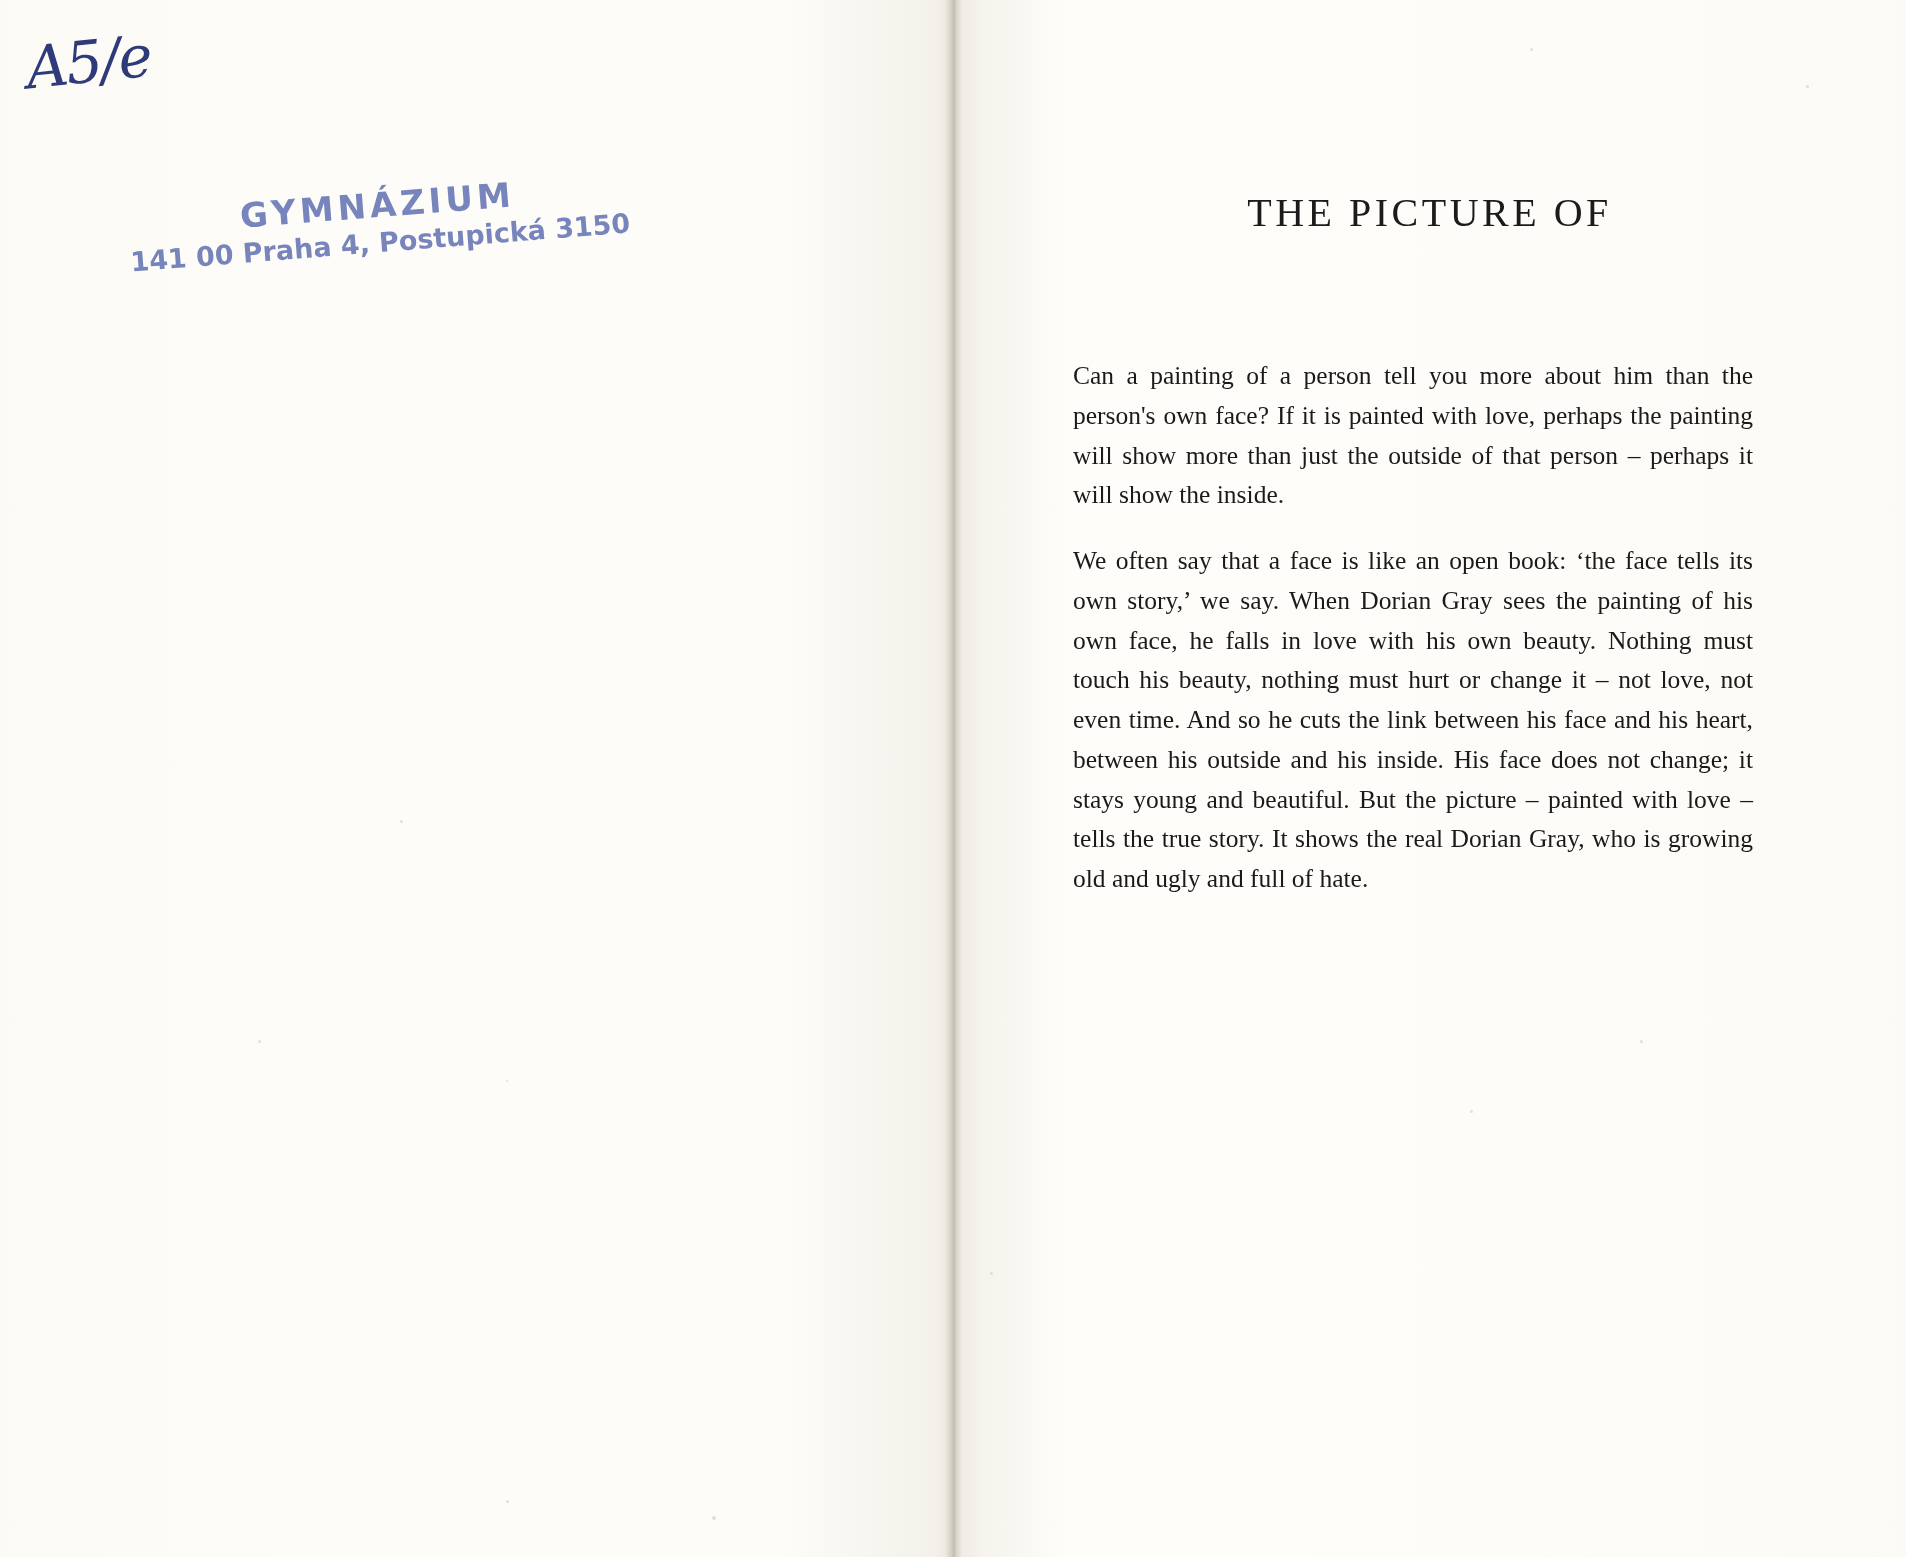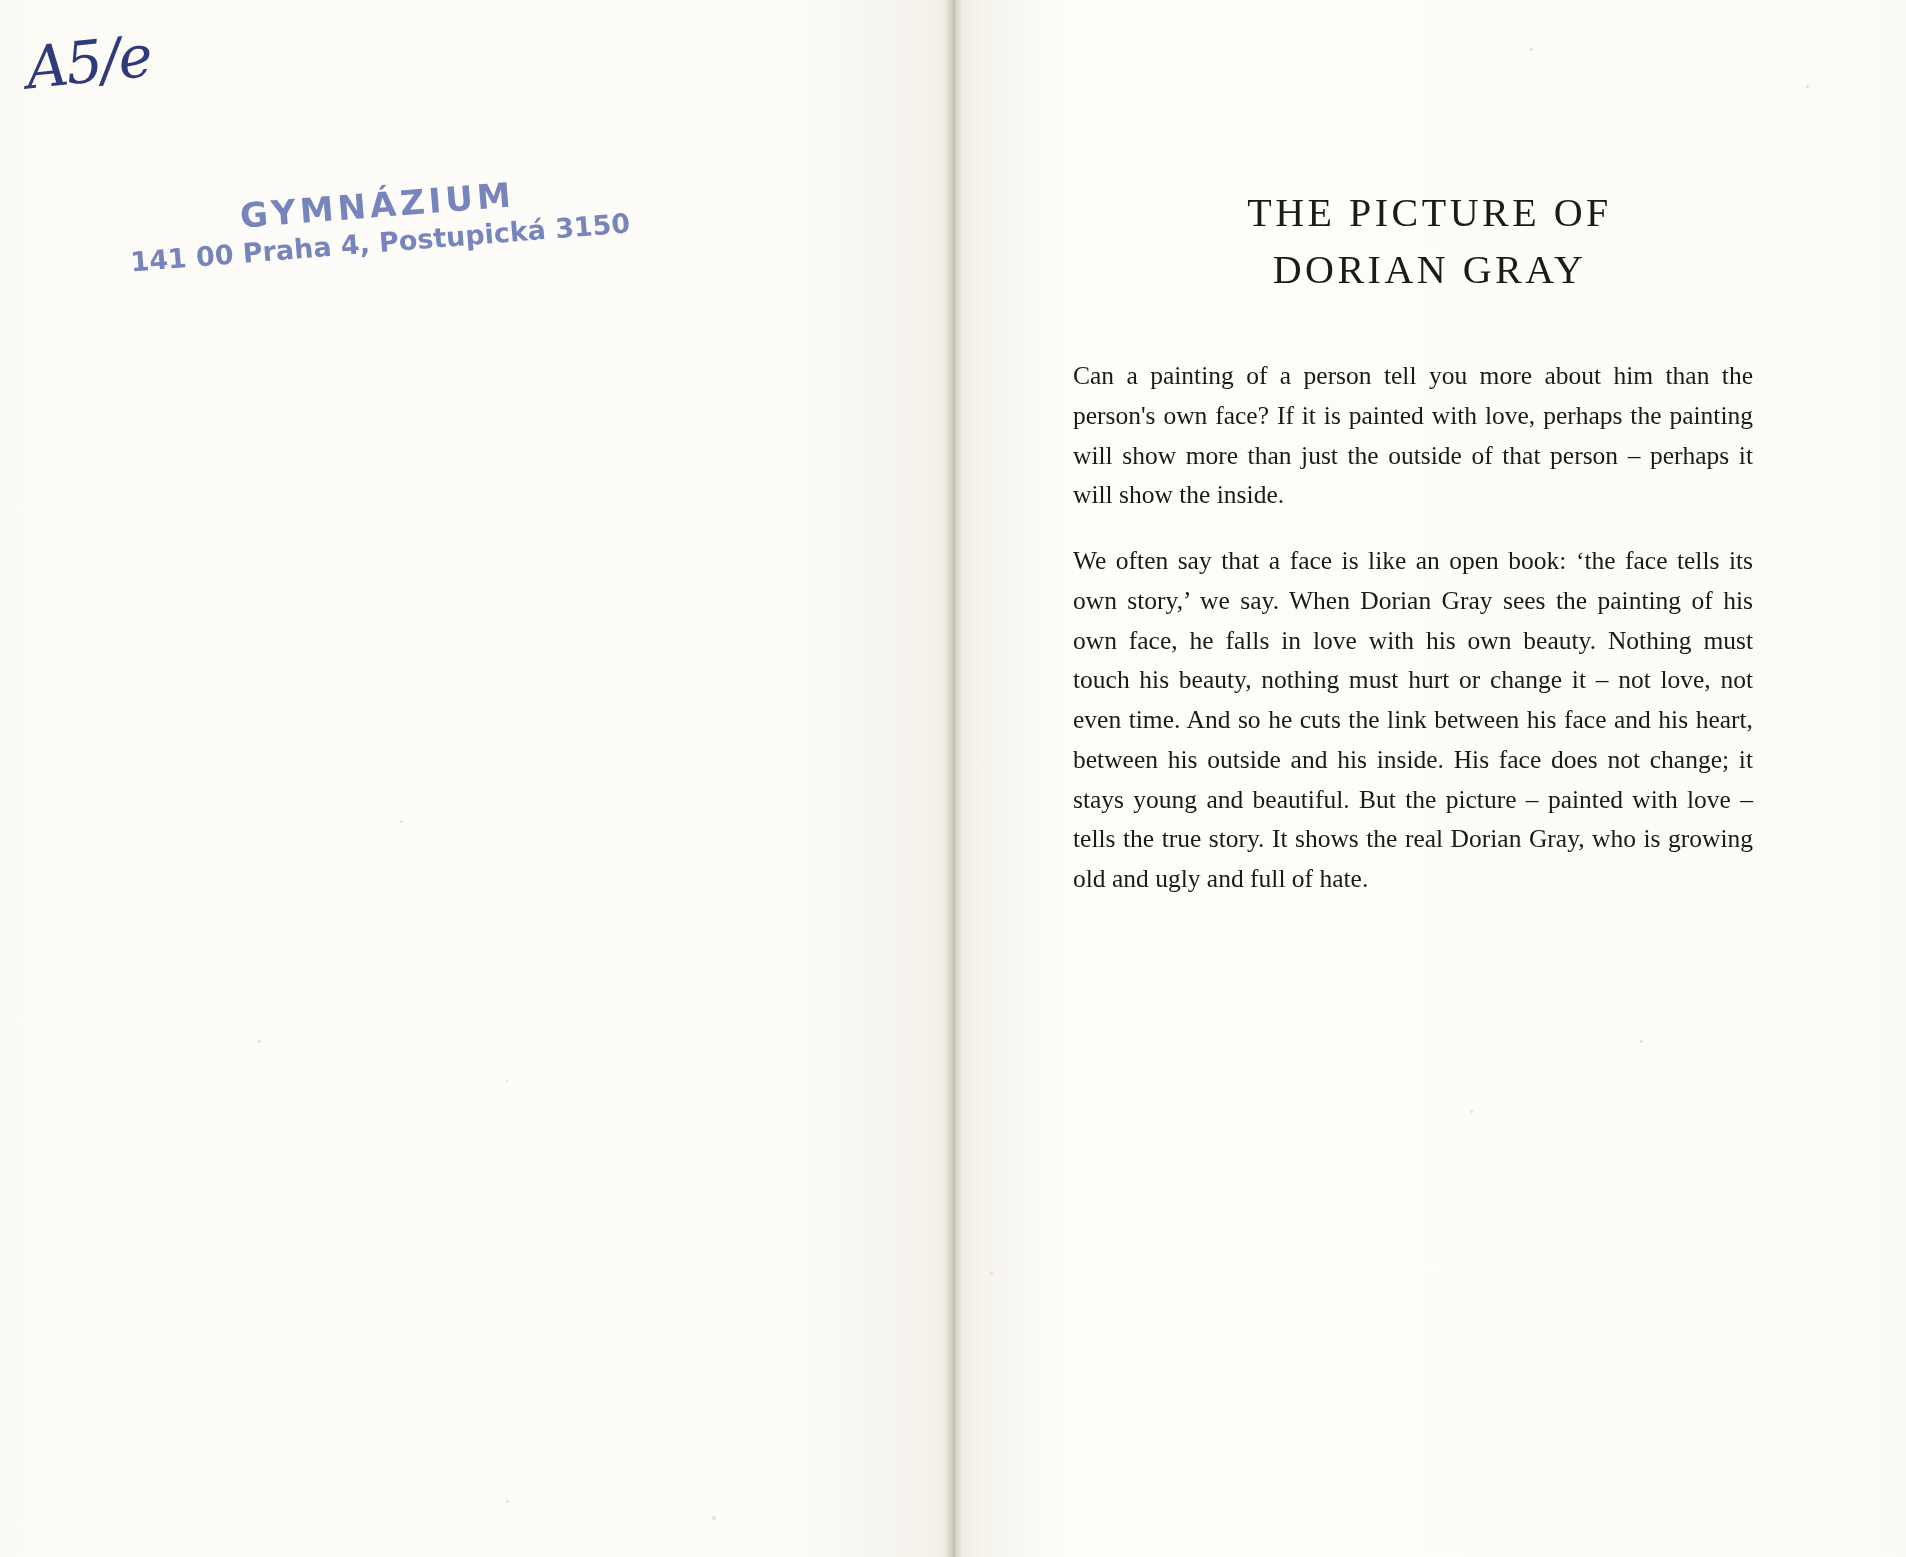--- a/index.html
+++ b/index.html
@@ -134,21 +134,20 @@
 
   <div id="handwriting">A5/e</div>
 
   <div id="library-stamp">
     <span class="stamp-line1">GYMNÁZIUM</span>
     <span class="stamp-line2">141 00 Praha 4, Postupická 3150</span>
   </div>
 
   <div id="chapter-title">
     <span class="title-line">THE PICTURE OF</span>
-    <span class="title-line">DORIAN GRAY</span>
   </div>
 
   <div id="body-text">
     <p>Can a painting of a person tell you more about him than the person's own face? If it is painted with love, perhaps the painting will show more than just the outside of that person – perhaps it will show the inside.</p>
     <p>We often say that a face is like an open book: ‘the face tells its own story,’ we say. When Dorian Gray sees the painting of his own face, he falls in love with his own beauty. Nothing must touch his beauty, nothing must hurt or change it – not love, not even time. And so he cuts the link between his face and his heart, between his outside and his inside. His face does not change; it stays young and beautiful. But the picture – painted with love – tells the true story. It shows the real Dorian Gray, who is growing old and ugly and full of hate.</p>
   </div>
 
   <div class="speck" style="left:400px; top:820px; width:3px; height:3px;"></div>
   <div class="speck" style="left:258px; top:1040px; width:3px; height:3px;"></div>
   <div class="speck" style="left:506px; top:1080px; width:2px; height:2px;"></div>

